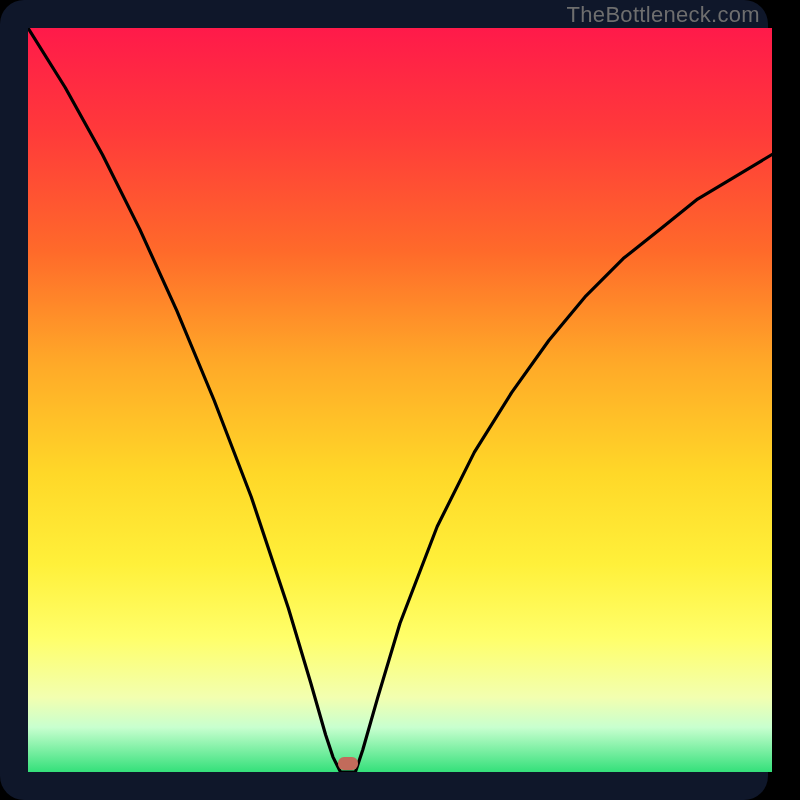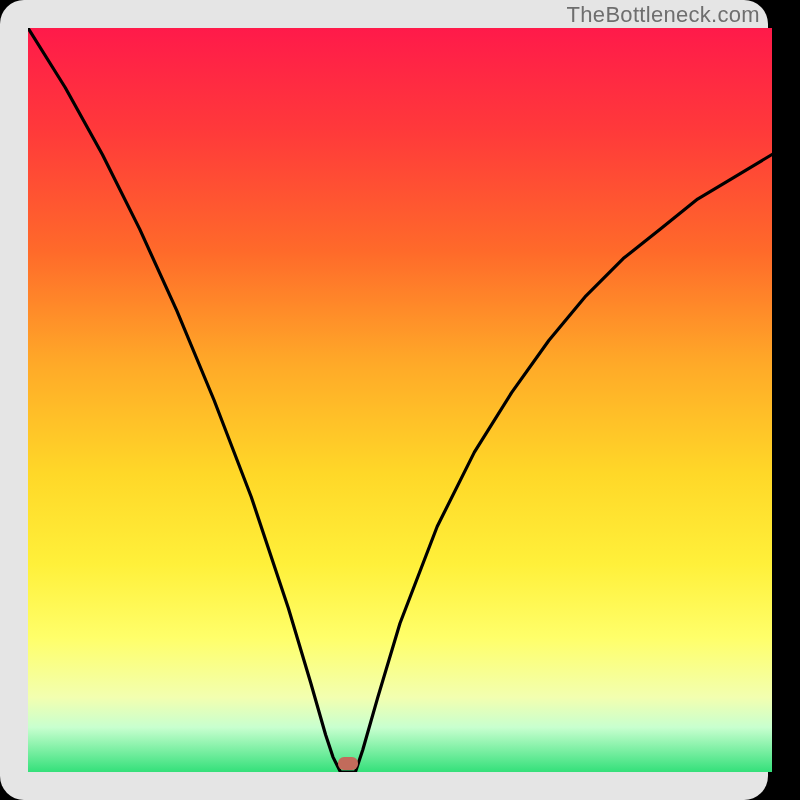--- a/index.html
+++ b/index.html
@@ -10,21 +10,21 @@
     background: #000;
     overflow: hidden;
     font-family: Arial, Helvetica, sans-serif;
   }
   .frame {
     position: absolute;
     left: 0;
     top: 0;
     width: 768px;
     height: 800px;
-    background: #e5e5e5;
+    background: #0f172a;
     border-radius: 24px;
   }
   .watermark {
     position: absolute;
     top: 2px;
     right: 8px;
     color: #6e6e6e;
     font-size: 22px;
     font-weight: 500;
     letter-spacing: 0.3px;

